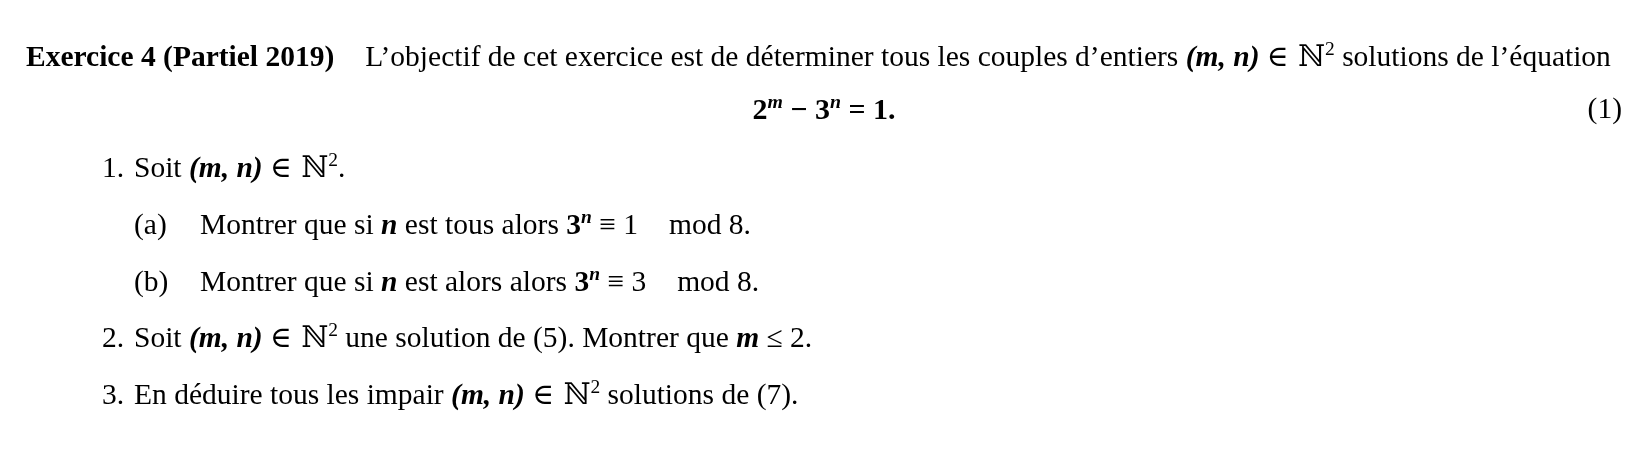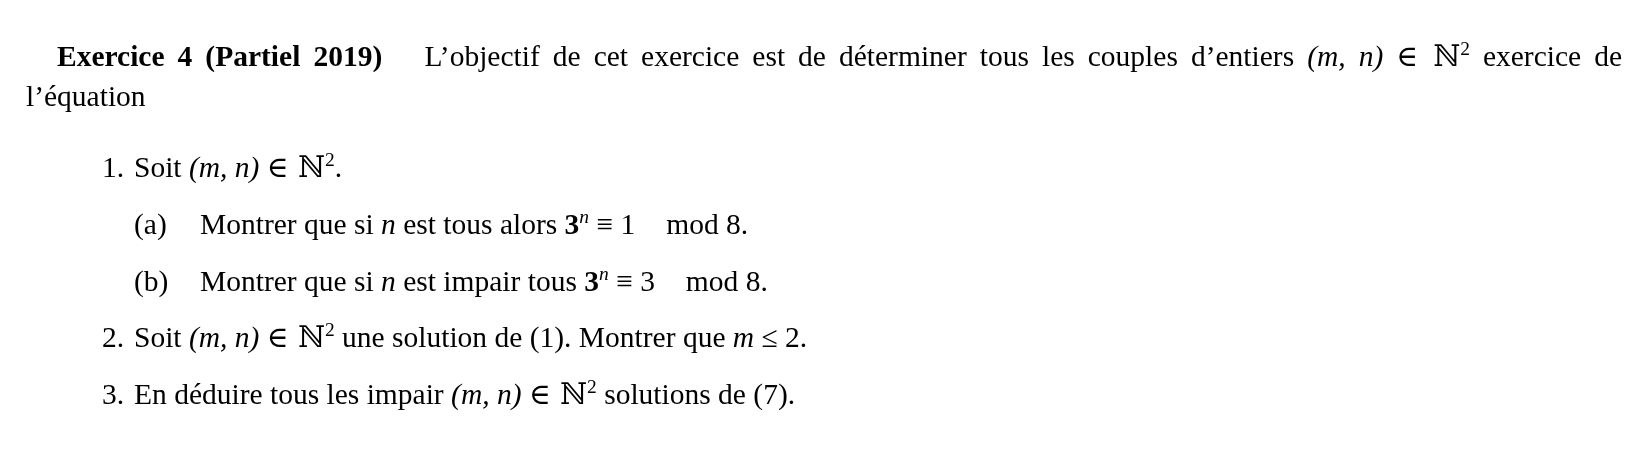--- a/index.html
+++ b/index.html
@@ -25,21 +25,20 @@
     position: absolute;
     left: 26px;
     top: 6px;
     width: 1596px;
     font-size: 29.5px;
     line-height: 1.38;
     text-align: justify;
   }
   .intro .lead {
     font-weight: bold;
-    margin-left: 31px;
   }
   .eqline {
     position: absolute;
     left: 26px;
     top: 91px;
     width: 1596px;
     height: 42px;
   }
   .eqbody {
     position: absolute;
@@ -94,20 +93,21 @@
   }
   ol.sub > li > .marker {
     position: absolute;
     left: 0;
     top: 0;
     width: 56px;
     text-align: left;
   }
   .mathit {
     font-style: italic;
+    font-weight: bold;
   }
   .bb {
     font-family: "DejaVu Serif", "Liberation Serif", serif;
   }
   sup {
     font-size: 0.66em;
     vertical-align: super;
     line-height: 0;
   }
   .nbsp-wide {
@@ -119,23 +119,29 @@
 <body>
 
 <div class="page">
 
   <p class="intro">
     <span class="lead">Exercice 4 (Partiel 2019)</span>
     <span class="nbsp-wide"></span>
     <span>L’objectif de cet exercice est de déterminer tous les couples d’entiers</span>
     <span class="mathit">(m, n)</span>
     <span class="bb">∈ ℕ</span><sup>2</sup>
-    <span>exercice de l’équation</span>
+    <span>solutions de l’équation</span>
   </p>
 
+  <div class="eqline">
+    <div class="eqbody">
+      <span>2</span><sup class="mathit">m</sup><span> − </span><span>3</span><sup class="mathit">n</sup><span> = 1.</span>
+    </div>
+    <div class="eqnum">(1)</div>
+  </div>
 
   <ol class="items">
 
     <li>
       <span class="marker">1.</span>
       <span>Soit</span>
       <span class="mathit">(m, n)</span>
       <span class="bb">∈ ℕ</span><sup>2</sup><span>.</span>
 
       <ol class="sub">
@@ -146,35 +152,35 @@
           <span>est tous alors</span>
           <b>3</b><sup class="mathit">n</sup>
           <span>≡ 1</span>
           <span class="nbsp-wide"></span>
           <span>mod 8.</span>
         </li>
         <li>
           <span class="marker">(b)</span>
           <span>Montrer que si</span>
           <span class="mathit">n</span>
-          <span>est impair tous</span>
+          <span>est alors alors</span>
           <b>3</b><sup class="mathit">n</sup>
           <span>≡ 3</span>
           <span class="nbsp-wide"></span>
           <span>mod 8.</span>
         </li>
       </ol>
     </li>
 
     <li>
       <span class="marker">2.</span>
       <span>Soit</span>
       <span class="mathit">(m, n)</span>
       <span class="bb">∈ ℕ</span><sup>2</sup>
-      <span>une solution de (1). Montrer que</span>
+      <span>une solution de (5). Montrer que</span>
       <span class="mathit">m</span>
       <span>≤ 2.</span>
     </li>
 
     <li>
       <span class="marker">3.</span>
       <span>En déduire tous les impair</span>
       <span class="mathit">(m, n)</span>
       <span class="bb">∈ ℕ</span><sup>2</sup>
       <span>solutions de (7).</span>

